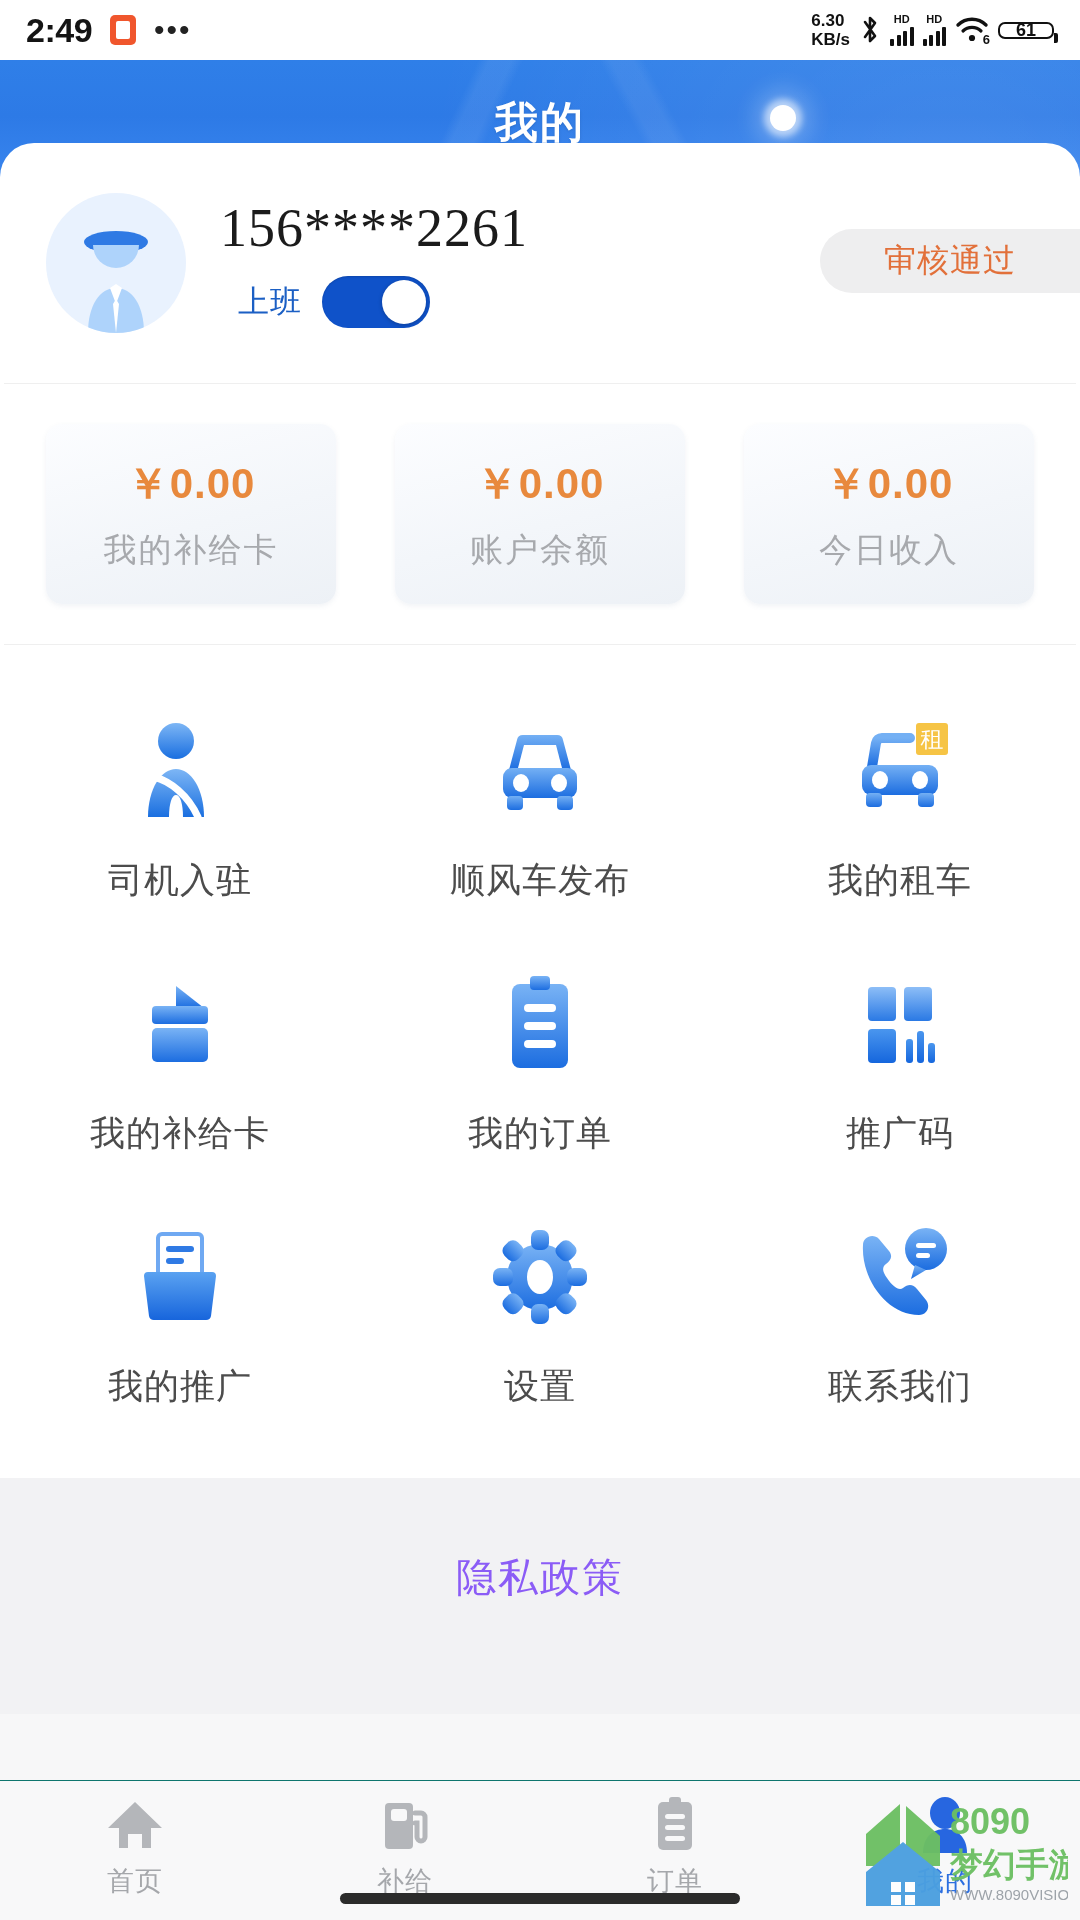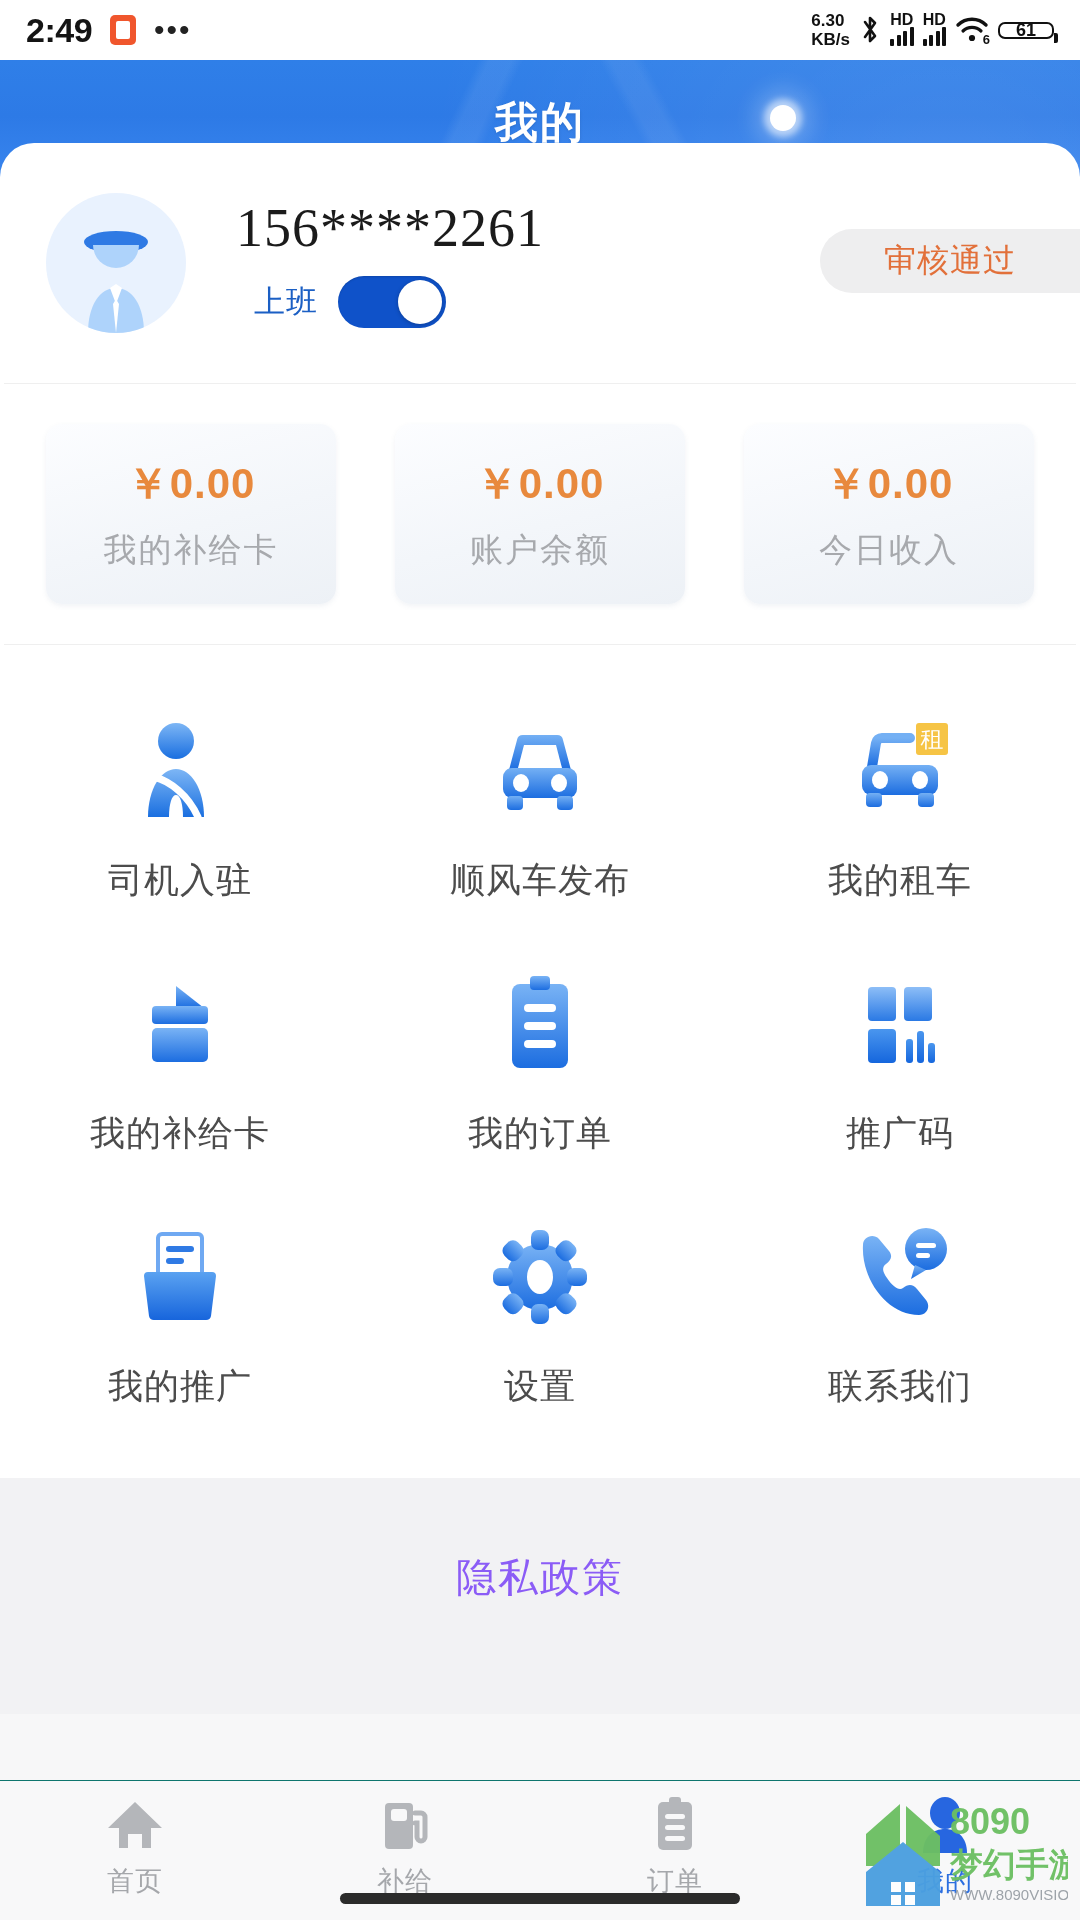--- a/index.html
+++ b/index.html
@@ -25,21 +25,21 @@
   }
   .sb-appicon::after{
     content:""; position:absolute; left:6px; top:6px;
     width:14px; height:18px; background:#ffffff; border-radius:2px;
   }
   .sb-dots { font-size:30px; line-height:10px; color:#222; letter-spacing:2px; }
   .sb-right { margin-left:auto; display:flex; align-items:center; gap:9px; }
   .sb-speed { font-size:17px; line-height:19px; font-weight:700; text-align:left; color:#111; }
   .bt-icon { width:22px; height:32px; }
   .sig-group { display:flex; flex-direction:column; align-items:center; }
-  .sig-hd { font-size:16px; font-weight:700; line-height:11px; margin-bottom:1px; color:#111; }
+  .sig-hd { font-size:11px; font-weight:700; line-height:11px; margin-bottom:1px; color:#111; }
   .bars { display:flex; align-items:flex-end; gap:2.5px; height:20px; }
   .bars i { width:4px; background:#111; border-radius:1px; display:block; }
   .bars i:nth-child(1){height:7px;} .bars i:nth-child(2){height:11px;}
   .bars i:nth-child(3){height:15px;} .bars i:nth-child(4){height:19px;}
   .wifi-wrap{ position:relative; width:34px; height:30px; }
   .wifi-sub{ position:absolute; right:-1px; bottom:-2px; font-size:13px; font-weight:700; color:#111; }
   .battery {
     width:56px; height:17px; border:2.5px solid #111; border-radius:7px;
     display:flex; align-items:center; justify-content:center; position:relative;
   }
@@ -76,21 +76,21 @@
   .profile {
     position:relative; margin-top:-42px; background:#ffffff;
     border-radius:34px 34px 0 0; height:240px;
     display:flex; align-items:center; padding:0 0 0 46px;
   }
   .avatar {
     width:140px; height:140px; border-radius:50%;
     background:#e9f2fe; flex:0 0 auto;
     display:flex; align-items:flex-end; justify-content:center; overflow:hidden;
   }
-  .profile-mid { margin-left:50px; display:flex; flex-direction:column; }
+  .profile-mid { margin-left:34px; display:flex; flex-direction:column; }
   .phone {
     font-family:"Liberation Serif","DejaVu Serif",serif;
     font-size:54px; color:#1b1b1b; letter-spacing:1px; line-height:60px;
   }
   .duty-row { display:flex; align-items:center; gap:20px; margin-top:18px; padding-left:18px; }
   .duty-label { font-size:31px; color:#1b5fc4; font-weight:500; letter-spacing:1px; }
   .toggle {
     width:108px; height:52px; border-radius:26px; background:#0f52c9;
     position:relative; box-shadow:inset 0 1px 2px rgba(0,0,0,.15);
   }

